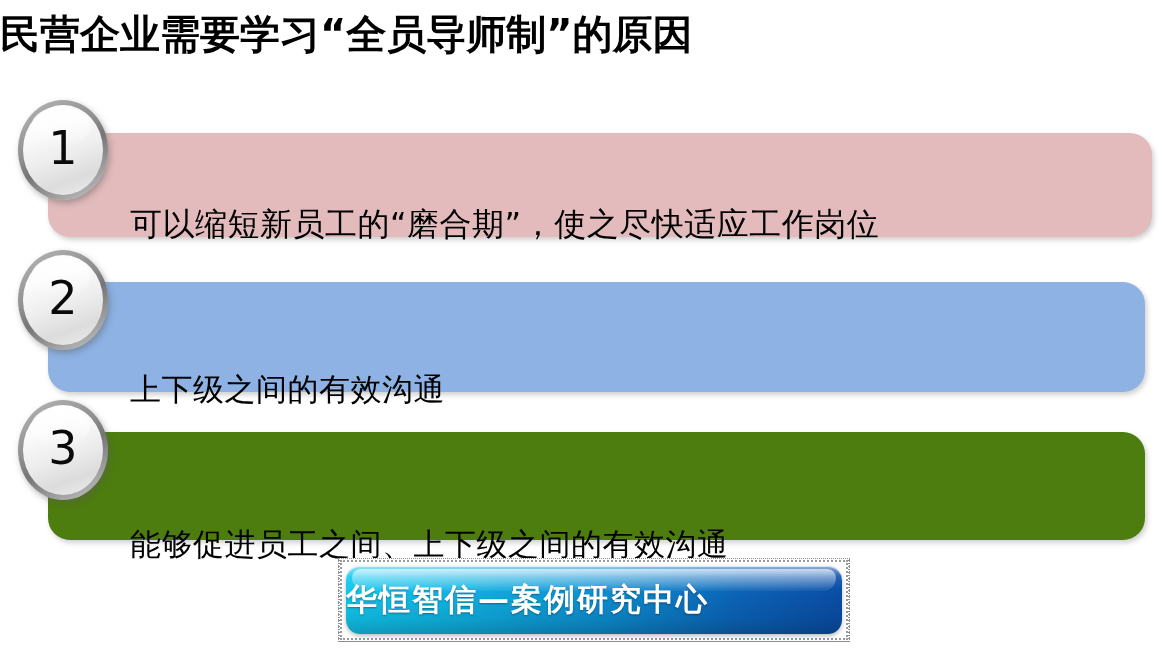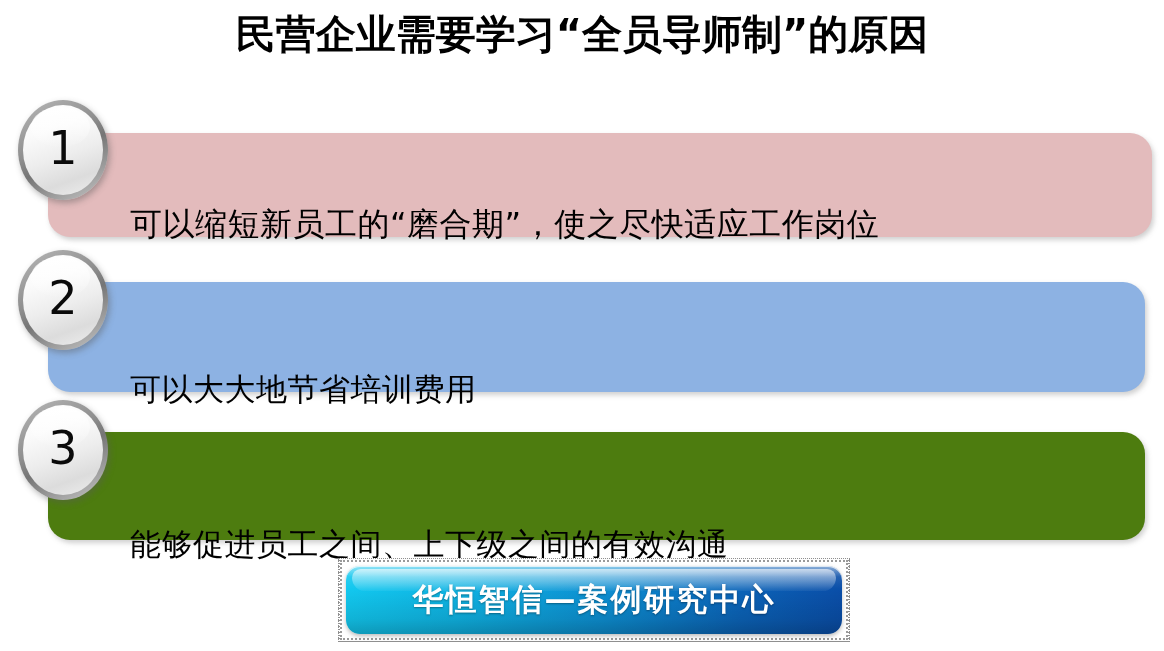--- a/index.html
+++ b/index.html
@@ -16,21 +16,21 @@
     font-family: "DejaVu Sans", "Liberation Sans", sans-serif;
     -webkit-font-smoothing: antialiased;
   }
 
   
   .slide-title {
     position: absolute;
     left: 0;
     top: 6px;
     width: 1164px;
-    text-align: center;
+    text-align: left;
     font-family: "DejaVu Sans", "Liberation Sans", sans-serif;
     font-size: 40px;
     font-weight: bold;
     line-height: 56px;
     color: #000000;
     letter-spacing: 0px;
     white-space: nowrap;
   }
 
   
@@ -155,21 +155,21 @@
         rgba(255,255,255,0.55) 0%,
         rgba(255,255,255,0.10) 16%,
         rgba(255,255,255,0.00) 34%,
         rgba(0,0,0,0.10) 78%,
         rgba(0,0,0,0.22) 100%),
       linear-gradient(to right, #12c8ef 0%, #0fb4e4 22%, #0d8fd2 52%, #0b63b8 80%, #0a4ea8 100%);
     box-shadow: inset 0 1px 0 rgba(255,255,255,0.7),
                 0 2px 4px rgba(60,60,60,0.35);
     display: flex;
     align-items: center;
-    justify-content: center;
+    justify-content: flex-start;
     overflow: hidden;
   }
   .footer-banner::after {
     content: "";
     position: absolute;
     left: 6px;
     top: 3px;
     width: 484px;
     height: 22px;
     border-radius: 12px 12px 18px 18px;
@@ -199,21 +199,21 @@
   </div>
   <div class="badge">
     <div class="badge-inner"></div>
     <div class="badge-gloss"></div>
     <div class="badge-num">1</div>
   </div>
 </div>
 
 <div class="row row-2">
   <div class="bar" style="background: rgb(141, 178, 227);">
-    <div class="bar-text">可以大大地节省培训费用</div>
+    <div class="bar-text">上下级之间的有效沟通</div>
   </div>
   <div class="badge">
     <div class="badge-inner"></div>
     <div class="badge-gloss"></div>
     <div class="badge-num">2</div>
   </div>
 </div>
 
 <div class="row row-3">
   <div class="bar" style="background: #4d7c0f;">

